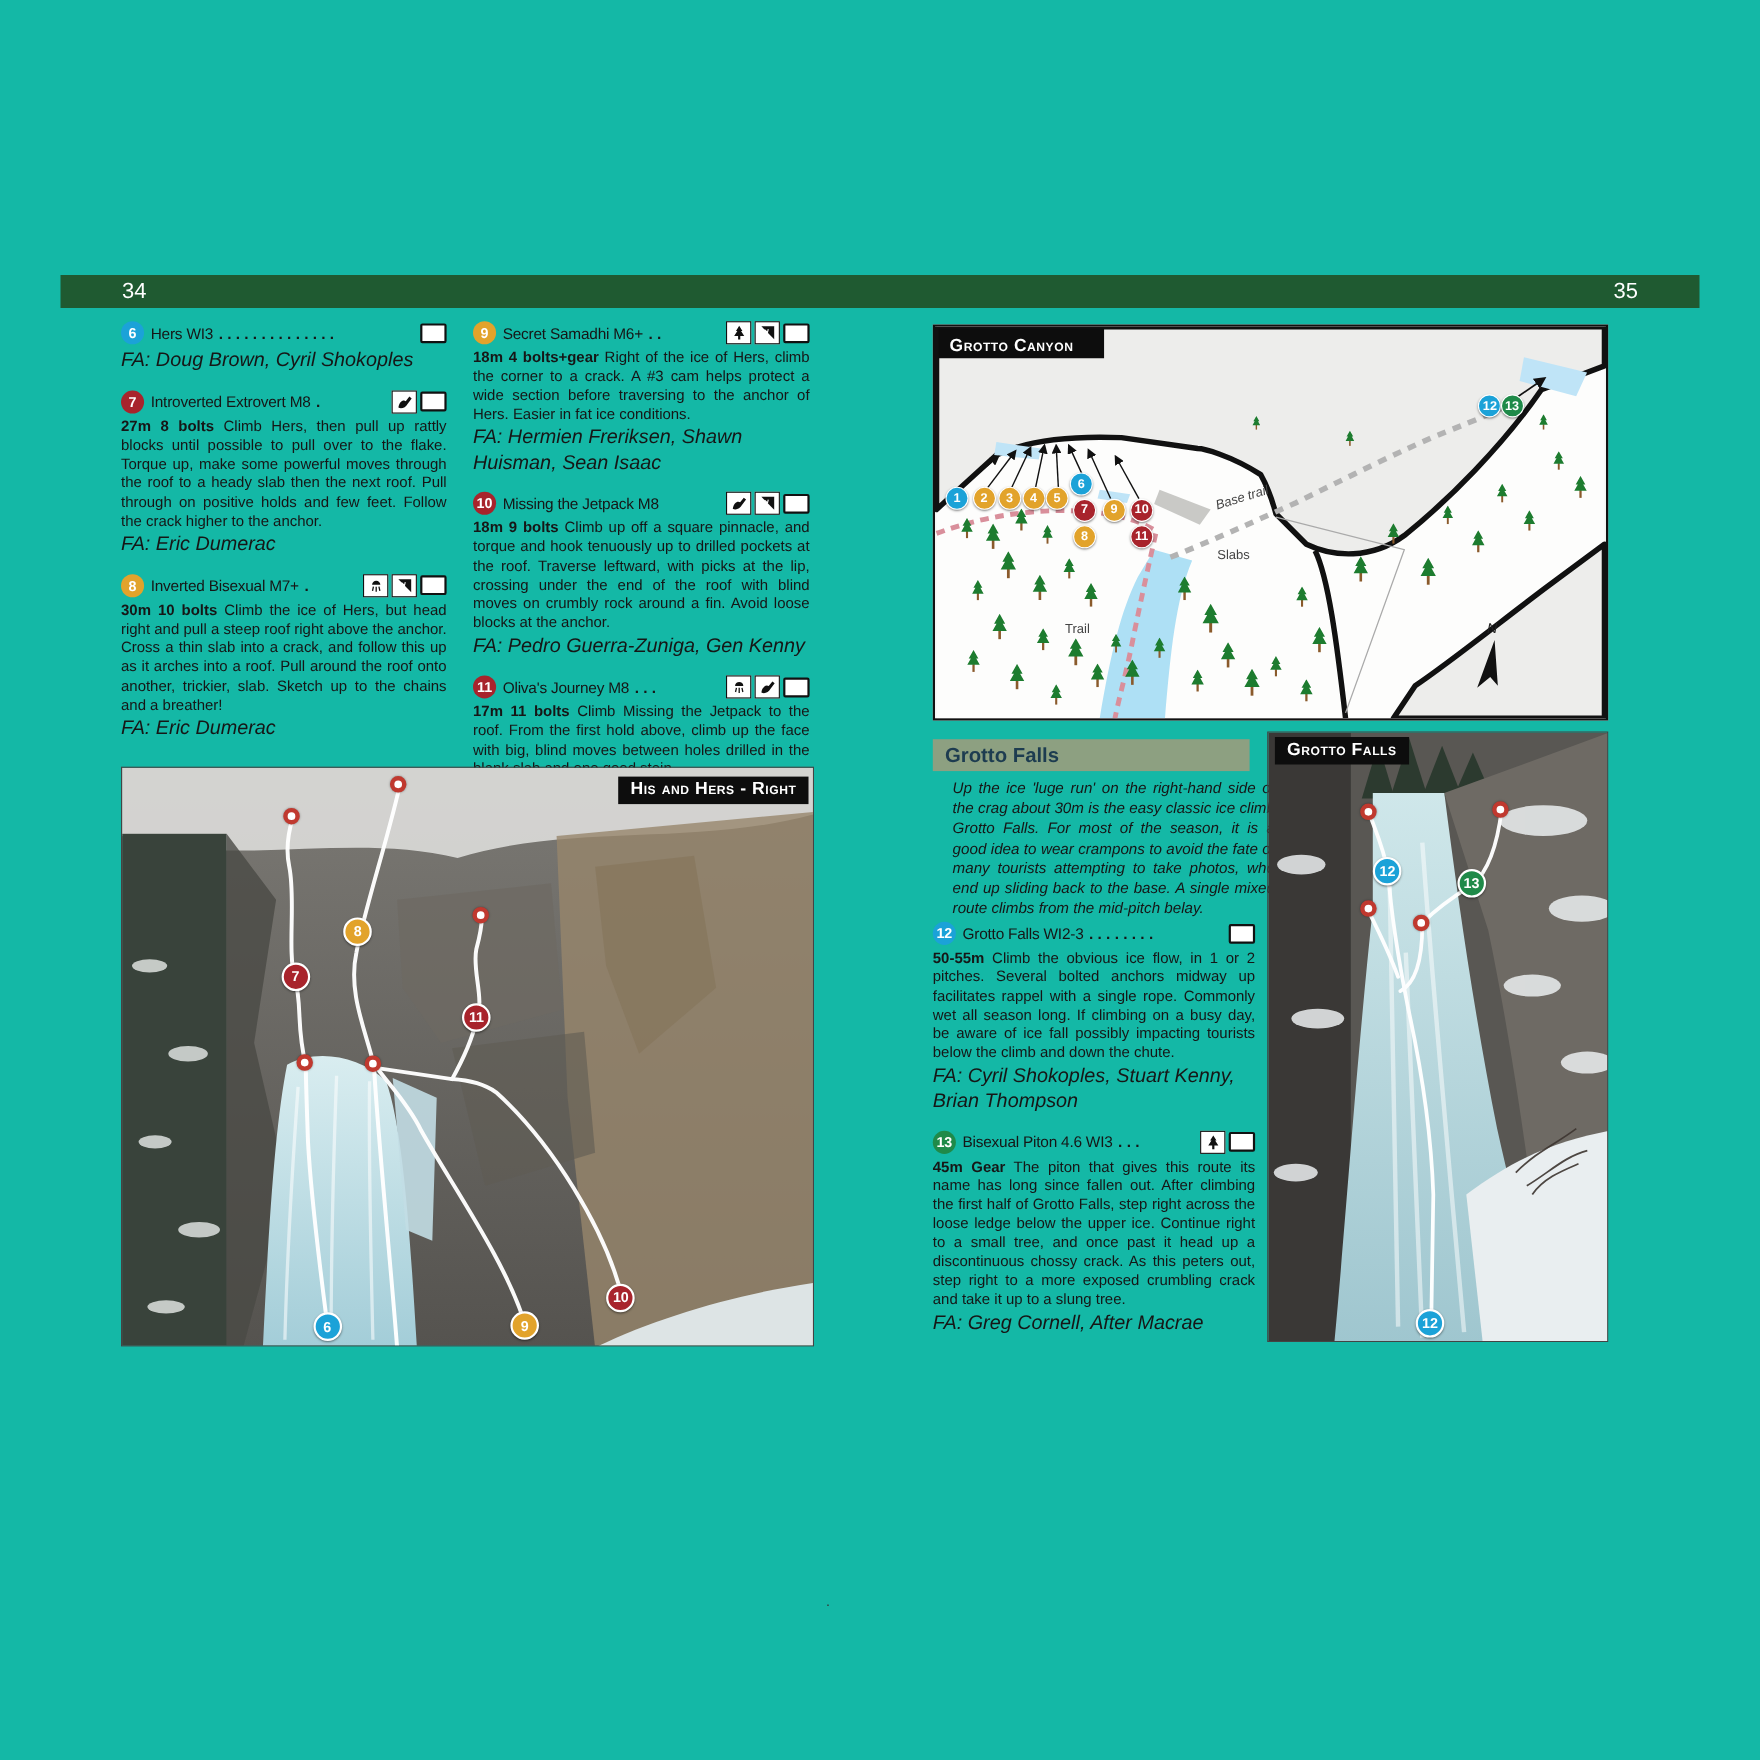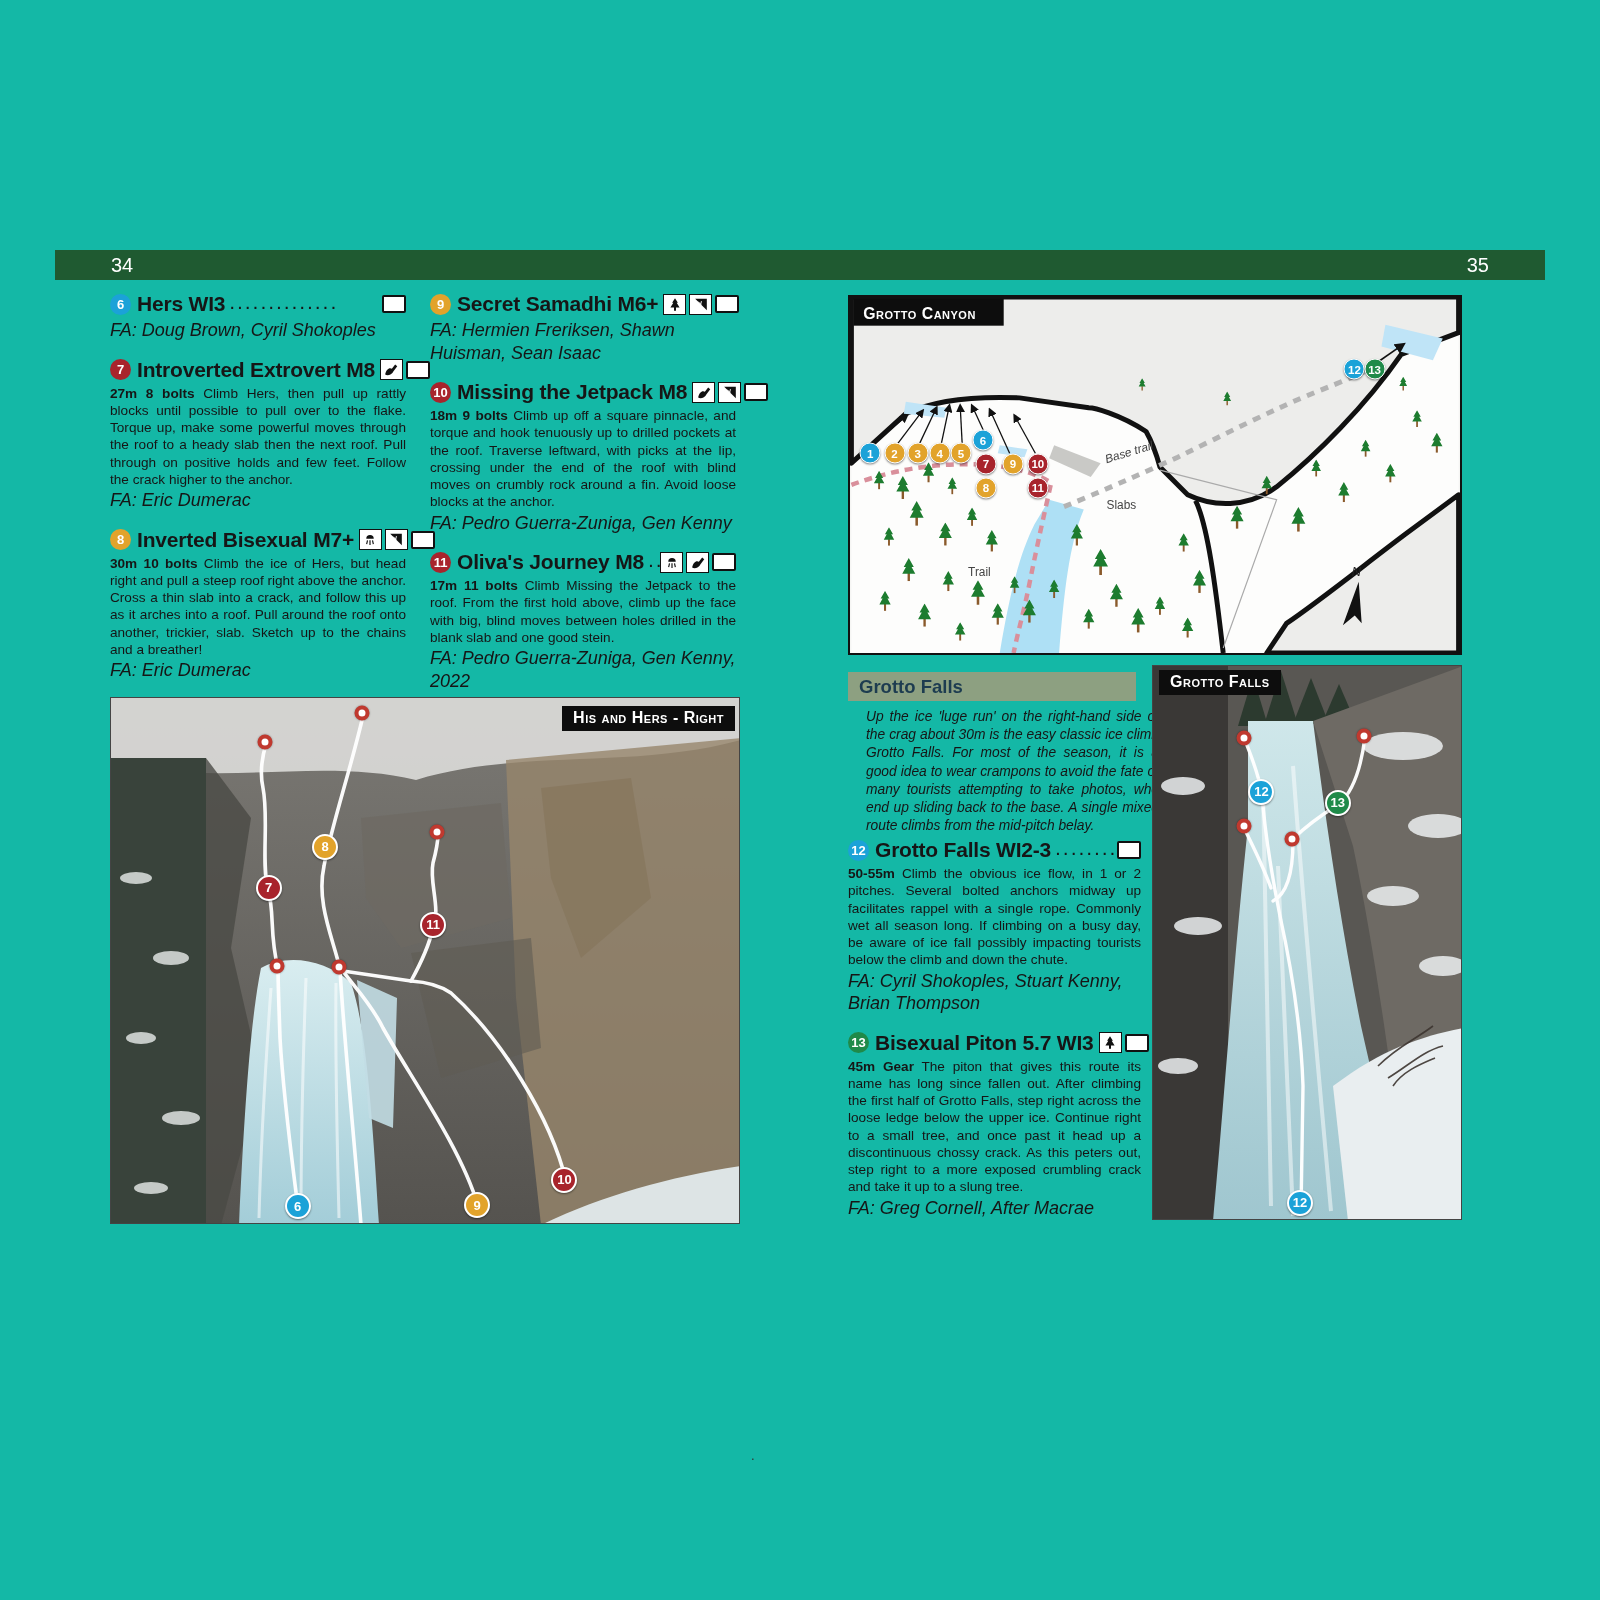--- a/index.html
+++ b/index.html
@@ -10,21 +10,21 @@
   .pagebar{position:absolute;left:55px;top:250px;width:1490px;height:30px;
     display:flex;justify-content:space-between;align-items:center;
     padding:0 56px;box-sizing:border-box;color:#fff;font-size:20px;font-weight:400}
 
   
   .col{position:absolute;display:flex;flex-direction:column}
   .route{margin-bottom:16px}
   .rtitle{display:flex;align-items:center;margin-bottom:3px}
   .rnum{flex:0 0 auto;width:21px;height:21px;border-radius:50%;color:#fff;font-weight:bold;
     font-size:13px;display:flex;align-items:center;justify-content:center;margin-right:6px}
-  .rname{font-weight:bold;font-size:21px;white-space:nowrap;letter-spacing:-0.2px}
+  .rname{font-weight:normal;font-size:14px;white-space:nowrap;letter-spacing:-0.2px}
   .rdots{font-weight:bold;font-size:14px;white-space:nowrap;overflow:hidden;margin-left:5px}
   .rtrail{margin-left:auto;display:flex;align-items:center;gap:3px}
   .ricon{width:23px;height:21px;border:1.5px solid #111;background:#fff;box-sizing:border-box;
     display:inline-flex;align-items:center;justify-content:center}
   .rcheck{width:24px;height:18px;border:2.5px solid #111;border-radius:2px;background:#fff;box-sizing:border-box}
   .rdesc{font-size:13.6px;line-height:1.27;text-align:justify;margin:0}
   .rfa{font-size:18px;font-style:italic;line-height:1.25;margin:1px 0 0 0}
 
   
   .photo{position:absolute;overflow:hidden;border:1px solid #444;box-sizing:border-box}
@@ -130,20 +130,21 @@
             </span>
             <span class="ricon">
               <svg viewBox="0 0 18 18" width="16" height="15">
                 <path d="M2 2 L16 2 L16 16 Z" fill="#111"></path>
                 <path d="M5.5 5.5 l3.5 3.5 M9.5 5 l-1 4.5" stroke="#fff" stroke-width="1.2" fill="none"></path>
               </svg>
             </span>
             <span class="rcheck"></span>
           </span>
         </div>
+        <p class="rdesc"><b>18m 4 bolts+gear</b> Right of the ice of Hers, climb the corner to a crack. A #3 cam helps protect a wide section before traversing to the anchor of Hers. Easier in fat ice conditions.</p>
         <p class="rfa">FA: Hermien Freriksen, Shawn Huisman, Sean Isaac</p>
       </div>
       <div class="route">
         <div class="rtitle">
           <span class="rnum" style="background: rgb(168, 36, 44);">10</span>
           <span class="rname">Missing the Jetpack M8</span>
           <span class="rdots"></span>
           <span class="rtrail">
             <span class="ricon">
               <svg viewBox="0 0 18 18" width="16" height="15">
@@ -369,21 +370,21 @@
           <span class="rtrail">
             <span class="rcheck"></span>
           </span>
         </div>
         <p class="rdesc"><b>50-55m</b> Climb the obvious ice flow, in 1 or 2 pitches. Several bolted anchors midway up facilitates rappel with a single rope. Commonly wet all season long. If climbing on a busy day, be aware of ice fall possibly impacting tourists below the climb and down the chute.</p>
         <p class="rfa">FA: Cyril Shokoples, Stuart Kenny, Brian Thompson</p>
       </div>
       <div class="route">
         <div class="rtitle">
           <span class="rnum" style="background: rgb(31, 138, 73);">13</span>
-          <span class="rname">Bisexual Piton 5.7 WI3</span>
+          <span class="rname">Bisexual Piton 4.6 WI3</span>
           <span class="rdots">. . .</span>
           <span class="rtrail">
             <span class="ricon">
               <svg viewBox="0 0 18 18" width="16" height="15">
                 <path d="M9 1.5 L12.5 7 L11 7 L14.5 12.5 L10.2 12.5 L10.2 16.5 L7.8 16.5 L7.8 12.5 L3.5 12.5 L7 7 L5.5 7 Z" fill="#111"></path>
               </svg>
             </span>
             <span class="rcheck"></span>
           </span>
         </div>

